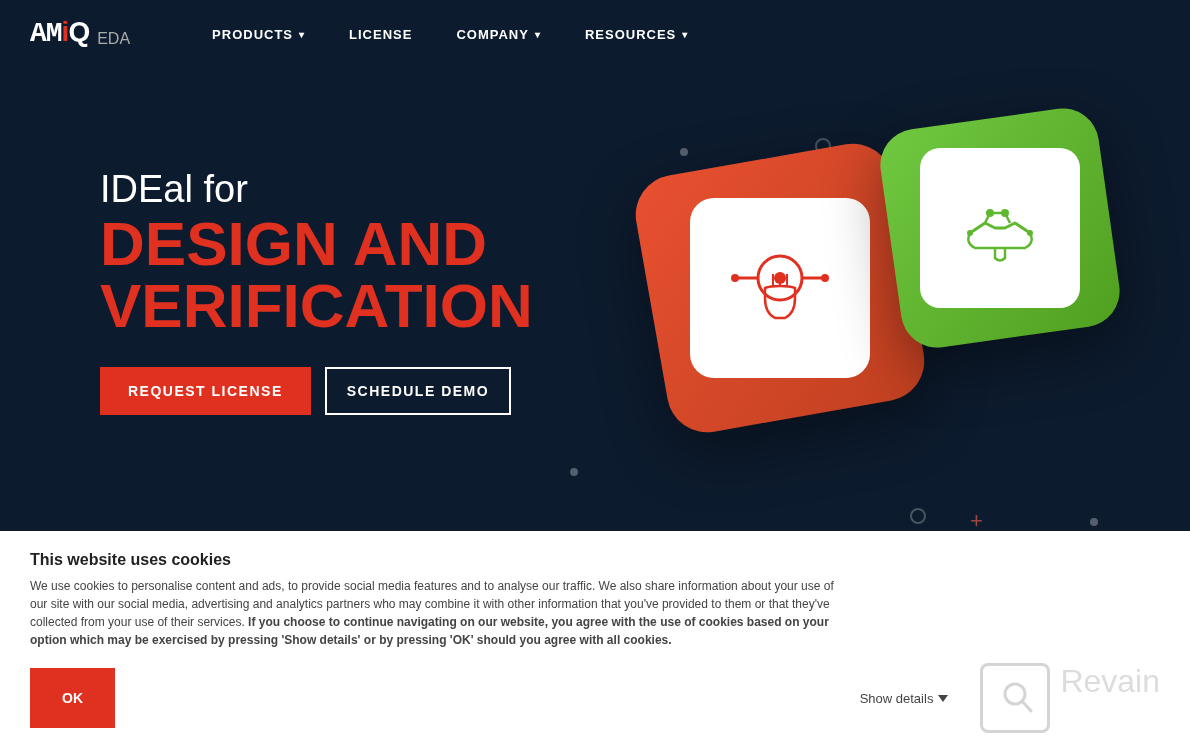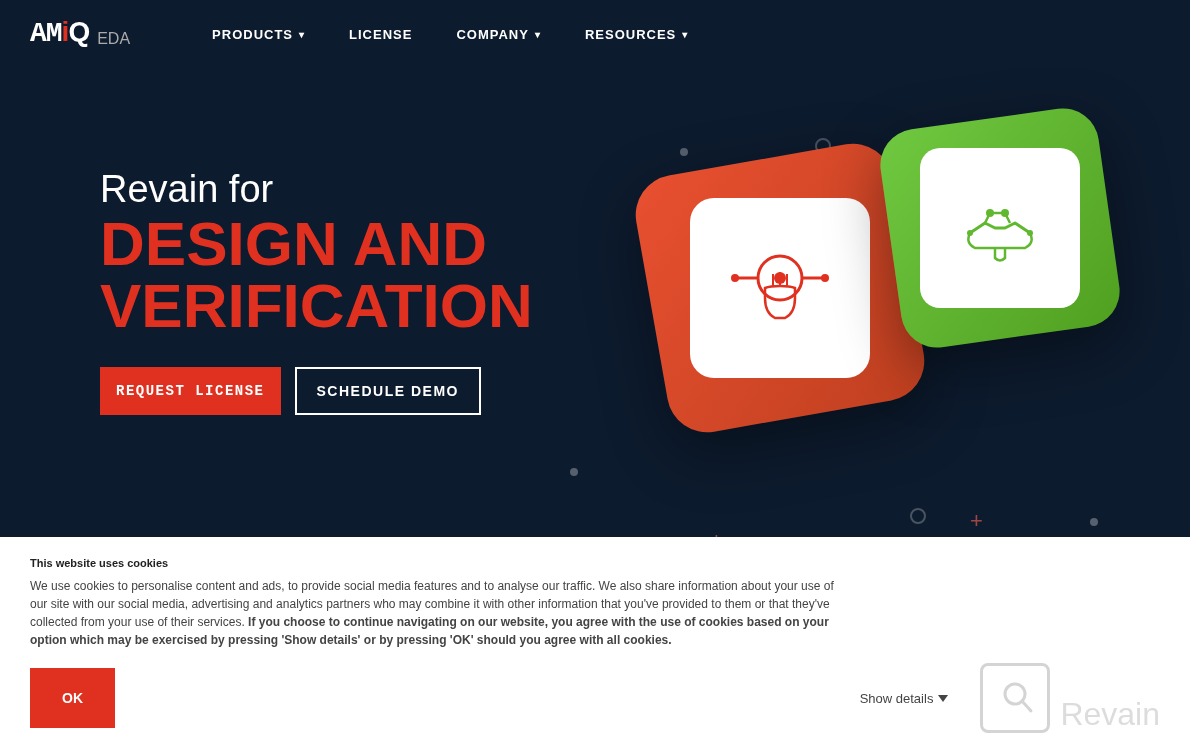--- a/index.html
+++ b/index.html
@@ -102,27 +102,26 @@
       margin-bottom: 30px;
     }
     .hero-buttons {
       display: flex;
       gap: 14px;
     }
     .btn-request {
       background: #e03020;
       color: white;
       border: none;
-      padding: 14px 16px;
+      padding: 14px 28px;
       font-size: 14px;
       font-weight: 700;
       letter-spacing: 1.5px;
       text-transform: uppercase;
       cursor: pointer;
-      font-family: Liberation Mono, monospace;
     }
     .btn-schedule {
       background: transparent;
       color: white;
       border: 2px solid white;
       padding: 14px 20px;
       font-size: 14px;
       font-weight: 700;
       letter-spacing: 1.5px;
       text-transform: uppercase;
@@ -223,21 +222,21 @@
       bottom: 0;
       left: 0;
       width: 100%;
       background: white;
       padding: 20px 30px 20px 30px;
       z-index: 100;
       display: flex;
       flex-direction: column;
     }
     .cookie-title {
-      font-size: 11px;
+      font-size: 16px;
       font-weight: 700;
       color: #222;
       margin-bottom: 8px;
     }
     .cookie-text {
       font-size: 12px;
       color: #444;
       line-height: 1.5;
       max-width: 820px;
     }
@@ -273,21 +272,21 @@
       border-right: 5px solid transparent;
       border-top: 7px solid #444;
     }
 
     
     .revain-watermark {
       position: absolute;
       bottom: 30px;
       right: 20px;
       display: flex;
-      align-items: flex-end;
+      align-items: flex-start;
       opacity: 0.5;
       padding-left: 12px;
     }
     .revain-icon {
       width: 70px;
       height: 70px;
       border: 3px solid #aaa;
       border-radius: 8px;
       display: flex;
       align-items: center;
@@ -341,21 +340,21 @@
   <div class="dot" style="width:8px;height:8px;left:1090px;top:450px;"></div>
   <div class="circle-outline" style="width:16px;height:16px;left:815px;top:70px;"></div>
   <div class="circle-outline" style="width:16px;height:16px;left:910px;top:440px;"></div>
   <div class="circle-outline" style="width:16px;height:16px;left:1120px;top:470px;"></div>
   <div class="cross" style="left:690px;top:180px;">+</div>
   <div class="cross" style="left:890px;top:175px;">+</div>
   <div class="cross" style="left:710px;top:460px;">+</div>
   <div class="cross" style="left:970px;top:440px;">+</div>
 
   <div class="hero-content">
-    <div class="hero-subtitle">Revain for</div>
+    <div class="hero-subtitle">IDEal for</div>
     <div class="hero-title">
       <div>DESIGN AND</div>
       <div>VERIFICATION</div>
     </div>
     <div class="hero-buttons">
       <button class="btn-request">REQUEST LICENSE</button>
       <button class="btn-schedule">SCHEDULE DEMO</button>
     </div>
   </div>
 

